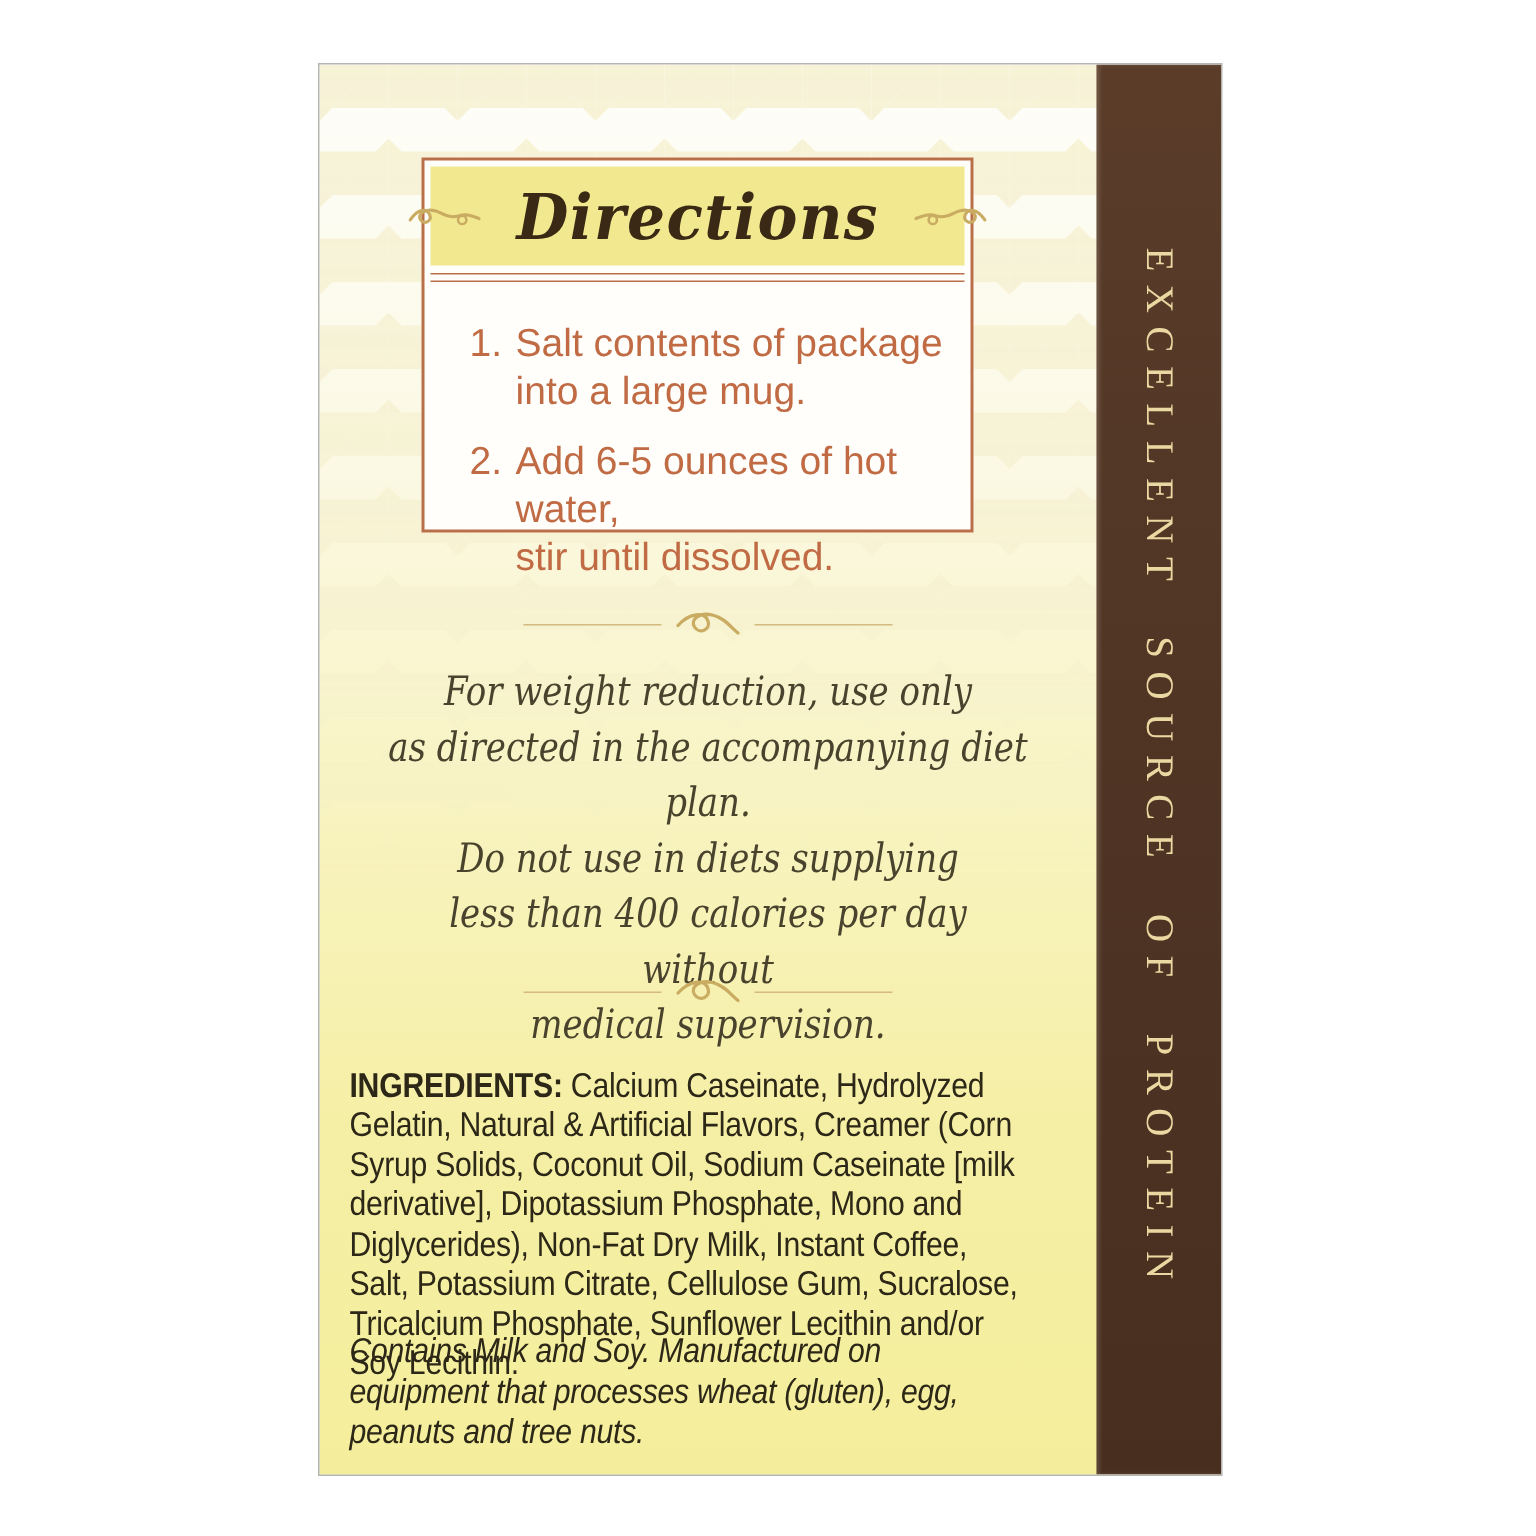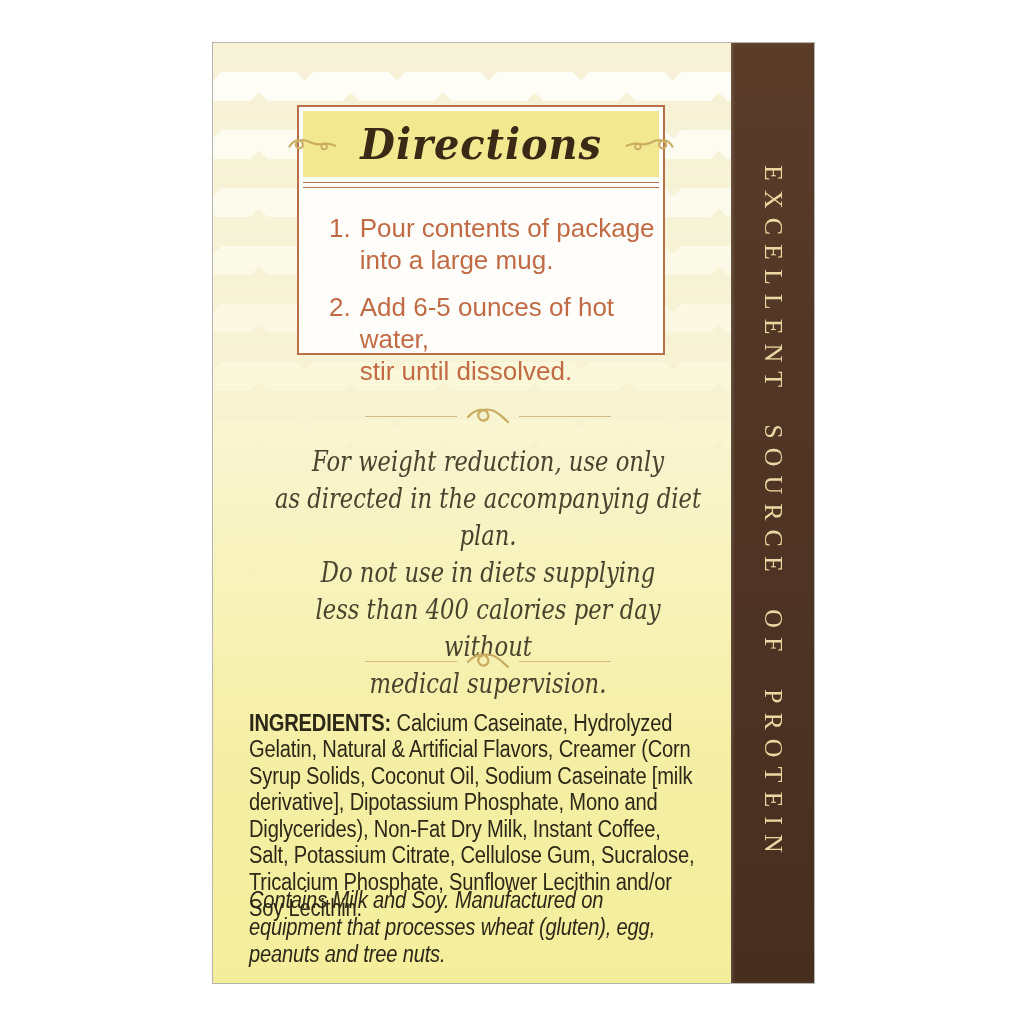--- a/index.html
+++ b/index.html
@@ -19,21 +19,21 @@
     background-image:
       linear-gradient(135deg,#f4eecb 25%,transparent 25%),
       linear-gradient(225deg,#f4eecb 25%,transparent 25%),
       linear-gradient(315deg,#f4eecb 25%,transparent 25%),
       linear-gradient(45deg,#f4eecb 25%,transparent 25%);
     background-size:92px 58px;
     background-position:0 0,0 0,46px 29px,46px 29px;
     -webkit-mask-image:linear-gradient(180deg,rgba(0,0,0,.95) 0%,rgba(0,0,0,.65) 35%,rgba(0,0,0,0) 58%);
             mask-image:linear-gradient(180deg,rgba(0,0,0,.95) 0%,rgba(0,0,0,.65) 35%,rgba(0,0,0,0) 58%);
   }
-  .content{position:absolute;left:0;top:0;width:518px;height:100%;margin-left:16px;}
+  .content{position:absolute;left:0;top:0;width:518px;height:100%;}
   
   .dir-box{
     position:absolute;left:68px;top:62px;width:368px;height:250px;
     border:2px solid #b96f48;background:#fffefb;padding:4px;box-sizing:border-box;
   }
   .dir-header{
     height:66px;background:#f2e88f;display:flex;align-items:center;justify-content:center;gap:16px;
   }
   .dir-title{
     font-family:"DejaVu Serif",serif;font-style:italic;font-weight:bold;
@@ -101,21 +101,21 @@
         <div class="dir-title">Directions</div>
         <svg class="flourish mirror" viewBox="0 0 60 24">
           <path d="M4,15 C10,6 17,6 19,11 C21,16 15,19 12,15 C9,11 15,6 23,8 C30,10 33,14 41,12 C48,10 52,12 57,14" fill="none" stroke="#c9ac62" stroke-width="2.4" stroke-linecap="round"></path>
           <circle cx="44" cy="15" r="3.2" fill="none" stroke="#c9ac62" stroke-width="2"></circle>
         </svg>
       </div>
       <div class="dir-sep"></div>
       <div class="dir-body">
         <div class="step">
           <span class="step-num">1.</span>
-          <span class="step-text">Pour contents of package
+          <span class="step-text">Salt contents of package
 into a large mug.</span>
         </div>
         <div class="step">
           <span class="step-num">2.</span>
           <span class="step-text">Add 6-5 ounces of hot water,
 stir until dissolved.</span>
         </div>
       </div>
     </div>
 

